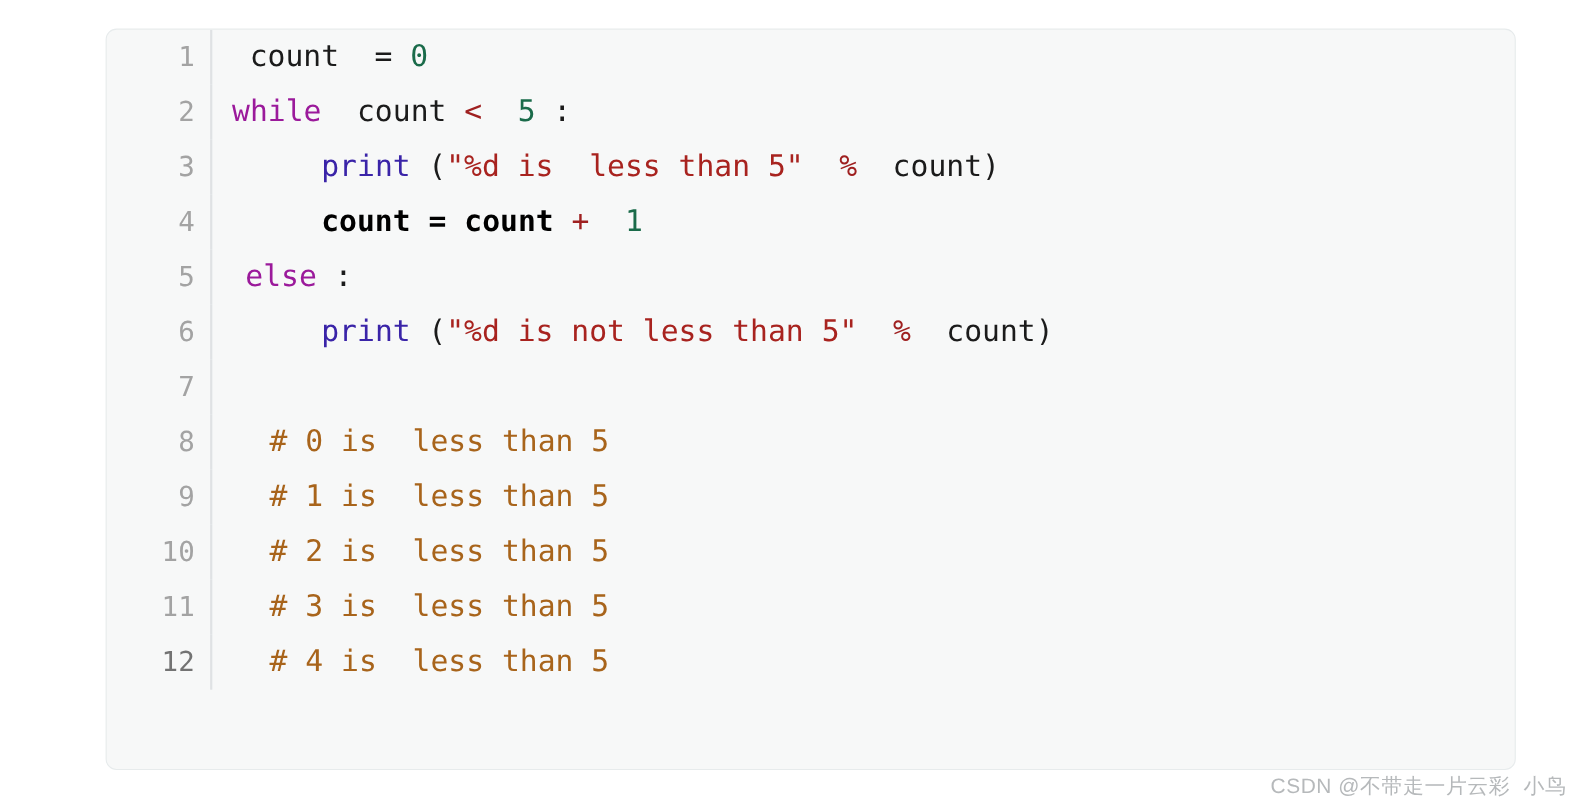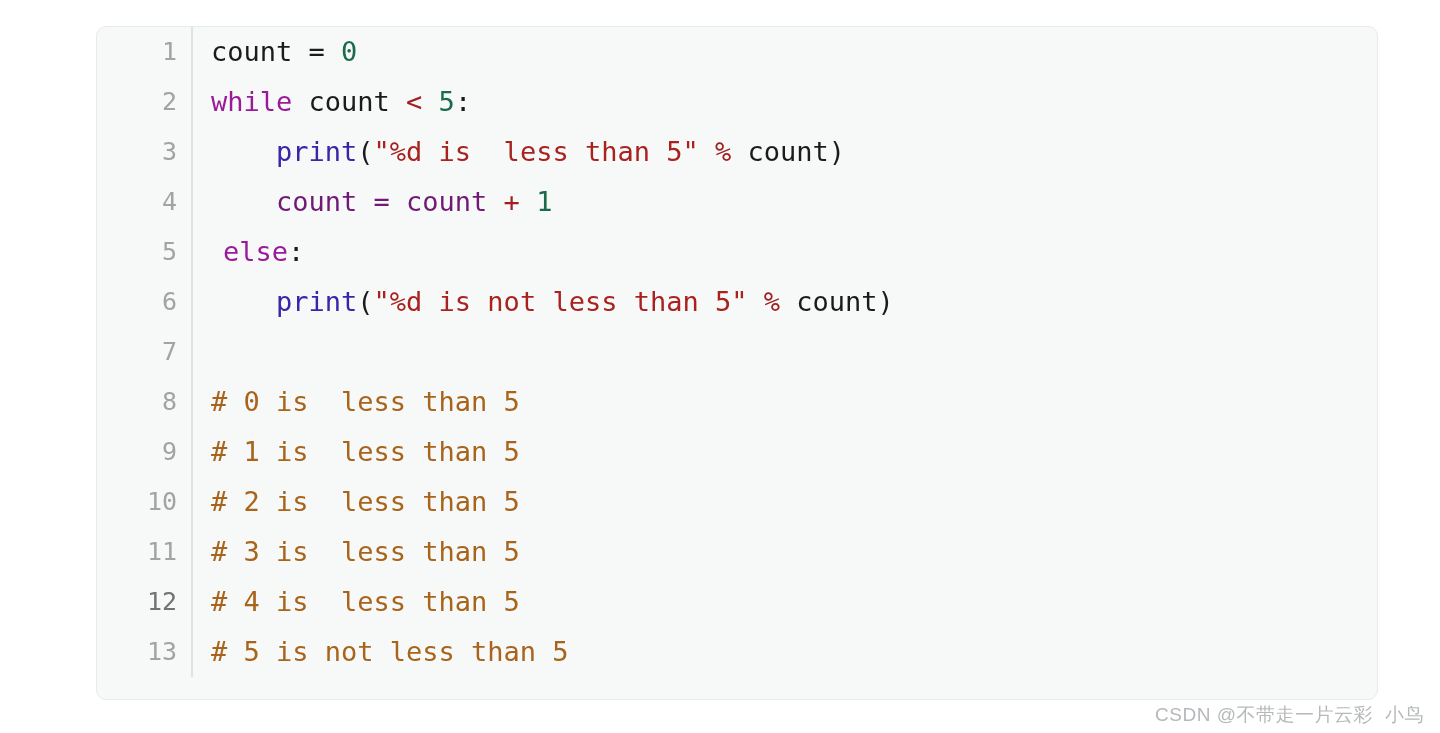--- a/index.html
+++ b/index.html
@@ -68,22 +68,22 @@
     color: #1b1b1b;
     letter-spacing: 0px;
   }
 
   
   .tok-kw   { color: #9b1a9b; }
   .tok-fn   { color: #3a24a8; margin-top: 12px; }
   .tok-str  { color: #a8231f; }
   .tok-num  { color: #1a6b4a; }
   .tok-op   { color: #9f2020; }
-  .tok-cmt  { color: #a8641b; }
-  .tok-plain{ color: #1b1b1b; }
+  .tok-cmt  { color: #a8641b; margin-left: 34px; }
+  .tok-plain{ color: #1b1b1b; margin-left: 16px; }
 
   
   #watermark {
     position: absolute;
     right: 16px;
     top: 702px;
     font-family: "Liberation Sans", "DejaVu Sans", sans-serif;
     font-size: 19px;
     color: #b6b9bb;
     white-space: pre;
@@ -103,21 +103,21 @@
       <div class="code-line">
         <div class="gutter-cell" style="color: rgb(163, 163, 163); border-right-color: rgb(223, 226, 228);">2</div>
         <div class="code-cell"><span class="tok-kw" style="color: rgb(155, 26, 155);">while</span><span class="tok-plain" style="color: rgb(27, 27, 27);"> count </span><span class="tok-op" style="color: rgb(159, 32, 32);">&lt;</span><span class="tok-plain" style="color: rgb(27, 27, 27);"> </span><span class="tok-num" style="color: rgb(26, 107, 74);">5</span><span class="tok-plain" style="color: rgb(27, 27, 27);">:</span></div>
       </div>
       <div class="code-line">
         <div class="gutter-cell" style="color: rgb(163, 163, 163); border-right-color: rgb(223, 226, 228);">3</div>
         <div class="code-cell"><span class="tok-plain" style="color: rgb(27, 27, 27);">    </span><span class="tok-fn" style="color: rgb(58, 36, 168);">print</span><span class="tok-plain" style="color: rgb(27, 27, 27);">(</span><span class="tok-str" style="color: rgb(168, 35, 31);">"%d is  less than 5"</span><span class="tok-plain" style="color: rgb(27, 27, 27);"> </span><span class="tok-op" style="color: rgb(159, 32, 32);">%</span><span class="tok-plain" style="color: rgb(27, 27, 27);"> count)</span></div>
       </div>
       <div class="code-line">
         <div class="gutter-cell" style="color: rgb(163, 163, 163); border-right-color: rgb(223, 226, 228);">4</div>
-        <div class="code-cell"><span class="tok-plain" style="color: #701a75;">    count = count </span><span class="tok-op" style="color: rgb(159, 32, 32);">+</span><span class="tok-plain" style="color: rgb(27, 27, 27);"> </span><span class="tok-num" style="color: rgb(26, 107, 74);">1</span></div>
+        <div class="code-cell"><span class="tok-plain" style="color: #000000; font-weight: bold;">    count = count </span><span class="tok-op" style="color: rgb(159, 32, 32);">+</span><span class="tok-plain" style="color: rgb(27, 27, 27);"> </span><span class="tok-num" style="color: rgb(26, 107, 74);">1</span></div>
       </div>
       <div class="code-line">
         <div class="gutter-cell" style="color: rgb(163, 163, 163); border-right-color: rgb(223, 226, 228);">5</div>
         <div class="code-cell"><span class="tok-kw" style="color: rgb(155, 26, 155); margin-left: 12px;">else</span><span class="tok-plain" style="color: rgb(27, 27, 27);">:</span></div>
       </div>
       <div class="code-line">
         <div class="gutter-cell" style="color: rgb(163, 163, 163); border-right-color: rgb(223, 226, 228);">6</div>
         <div class="code-cell"><span class="tok-plain" style="color: rgb(27, 27, 27);">    </span><span class="tok-fn" style="color: rgb(58, 36, 168);">print</span><span class="tok-plain" style="color: rgb(27, 27, 27);">(</span><span class="tok-str" style="color: rgb(168, 35, 31);">"%d is not less than 5"</span><span class="tok-plain" style="color: rgb(27, 27, 27);"> </span><span class="tok-op" style="color: rgb(159, 32, 32);">%</span><span class="tok-plain" style="color: rgb(27, 27, 27);"> count)</span></div>
       </div>
       <div class="code-line">
@@ -137,20 +137,16 @@
         <div class="code-cell"><span class="tok-cmt" style="color: rgb(168, 100, 27);"># 2 is  less than 5</span></div>
       </div>
       <div class="code-line">
         <div class="gutter-cell" style="color: rgb(163, 163, 163); border-right-color: rgb(223, 226, 228);">11</div>
         <div class="code-cell"><span class="tok-cmt" style="color: rgb(168, 100, 27);"># 3 is  less than 5</span></div>
       </div>
       <div class="code-line">
         <div class="gutter-cell" style="color: #737373; border-right-color: rgb(223, 226, 228);">12</div>
         <div class="code-cell"><span class="tok-cmt" style="color: rgb(168, 100, 27);"># 4 is  less than 5</span></div>
       </div>
-      <div class="code-line">
-        <div class="gutter-cell" style="color: rgb(163, 163, 163); border-right-color: rgb(223, 226, 228);">13</div>
-        <div class="code-cell"><span class="tok-cmt" style="color: rgb(168, 100, 27);"># 5 is not less than 5</span></div>
-      </div>
     </div>
 </div>
 
 <div id="watermark" style="color: rgb(182, 185, 187);">CSDN @不带走一片云彩  小鸟</div>
 
 </body></html>

